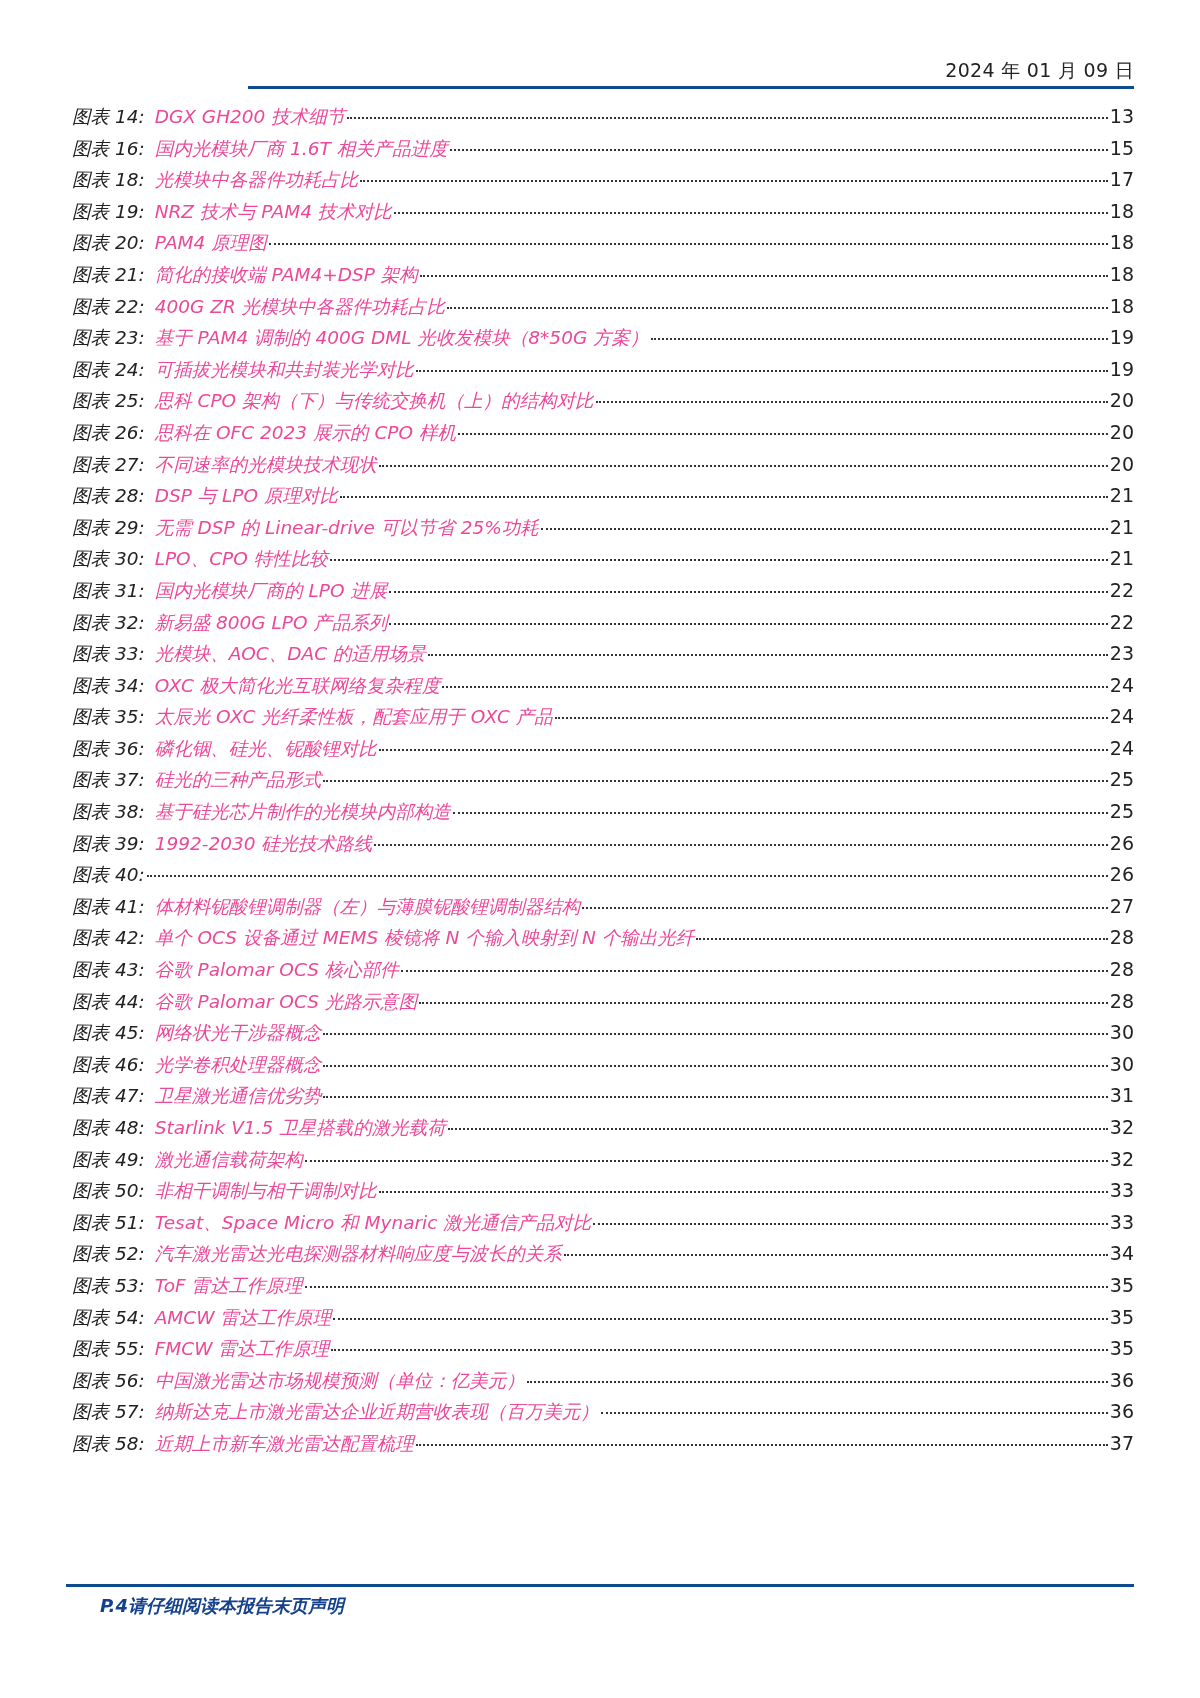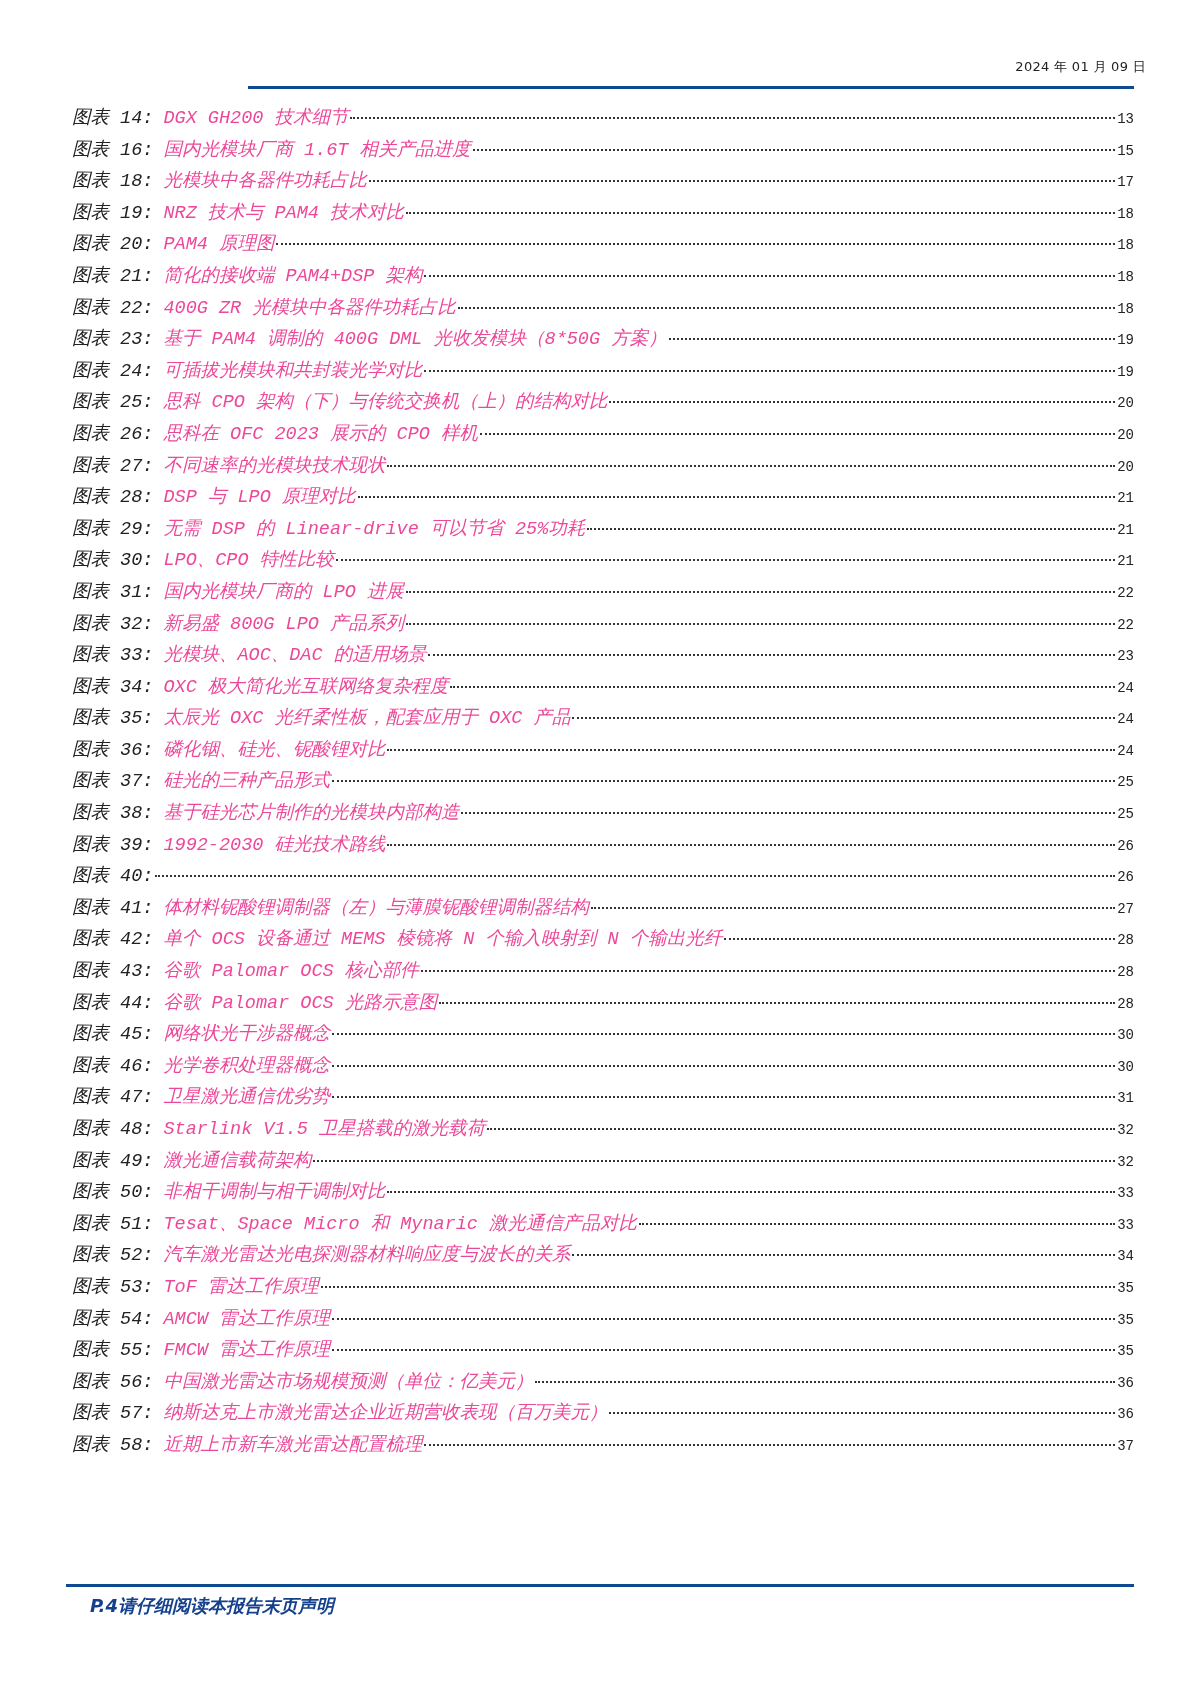--- a/index.html
+++ b/index.html
@@ -10,23 +10,23 @@
     body {
       width: 1200px;
       height: 1698px;
       position: relative;
       overflow: hidden;
       font-family: "DejaVu Sans", "Liberation Sans", sans-serif;
       color: #1a1a1a;
     }
     .header-date {
       position: absolute;
-      right: 54px;
+      right: 66px;
       top: 58px;
-      font-size: 13px;
+      font-size: 19px;
       color: #222;
       letter-spacing: 0.3px;
     }
     .header-rule {
       position: absolute;
       left: 248px;
       right: 66px;
       top: 86px;
       height: 3px;
       background: #0d4a8f;
@@ -37,21 +37,20 @@
       right: 66px;
       top: 104px;
     }
     .toc-row {
       display: flex;
       align-items: baseline;
       height: 31.6px;
       font-size: 18.5px;
       font-style: italic;
       white-space: nowrap;
-      font-family: Liberation Mono, monospace;
     }
     .toc-label {
       flex: 0 0 auto;
       color: #222;
     }
     .toc-title {
       flex: 0 0 auto;
       color: #ec4899;
       padding-left: 10px;
     }
@@ -60,33 +59,33 @@
       border-bottom: 2px dotted #333;
       margin: 0 2px;
       position: relative;
       top: -4px;
       min-width: 10px;
     }
     .toc-page {
       flex: 0 0 auto;
       font-style: normal;
       color: #222;
-      font-size: 14px;
+      font-size: 19px;
     }
     .footer-rule {
       position: absolute;
       left: 66px;
       right: 66px;
       top: 1584px;
       height: 3px;
       background: #0d4a8f;
     }
     .footer-text {
       position: absolute;
-      left: 90px;
+      left: 100px;
       top: 1594px;
       font-size: 18px;
       font-weight: bold;
       font-style: italic;
       color: #14408c;
     }
   </style>
 </head>
 <body>
 

